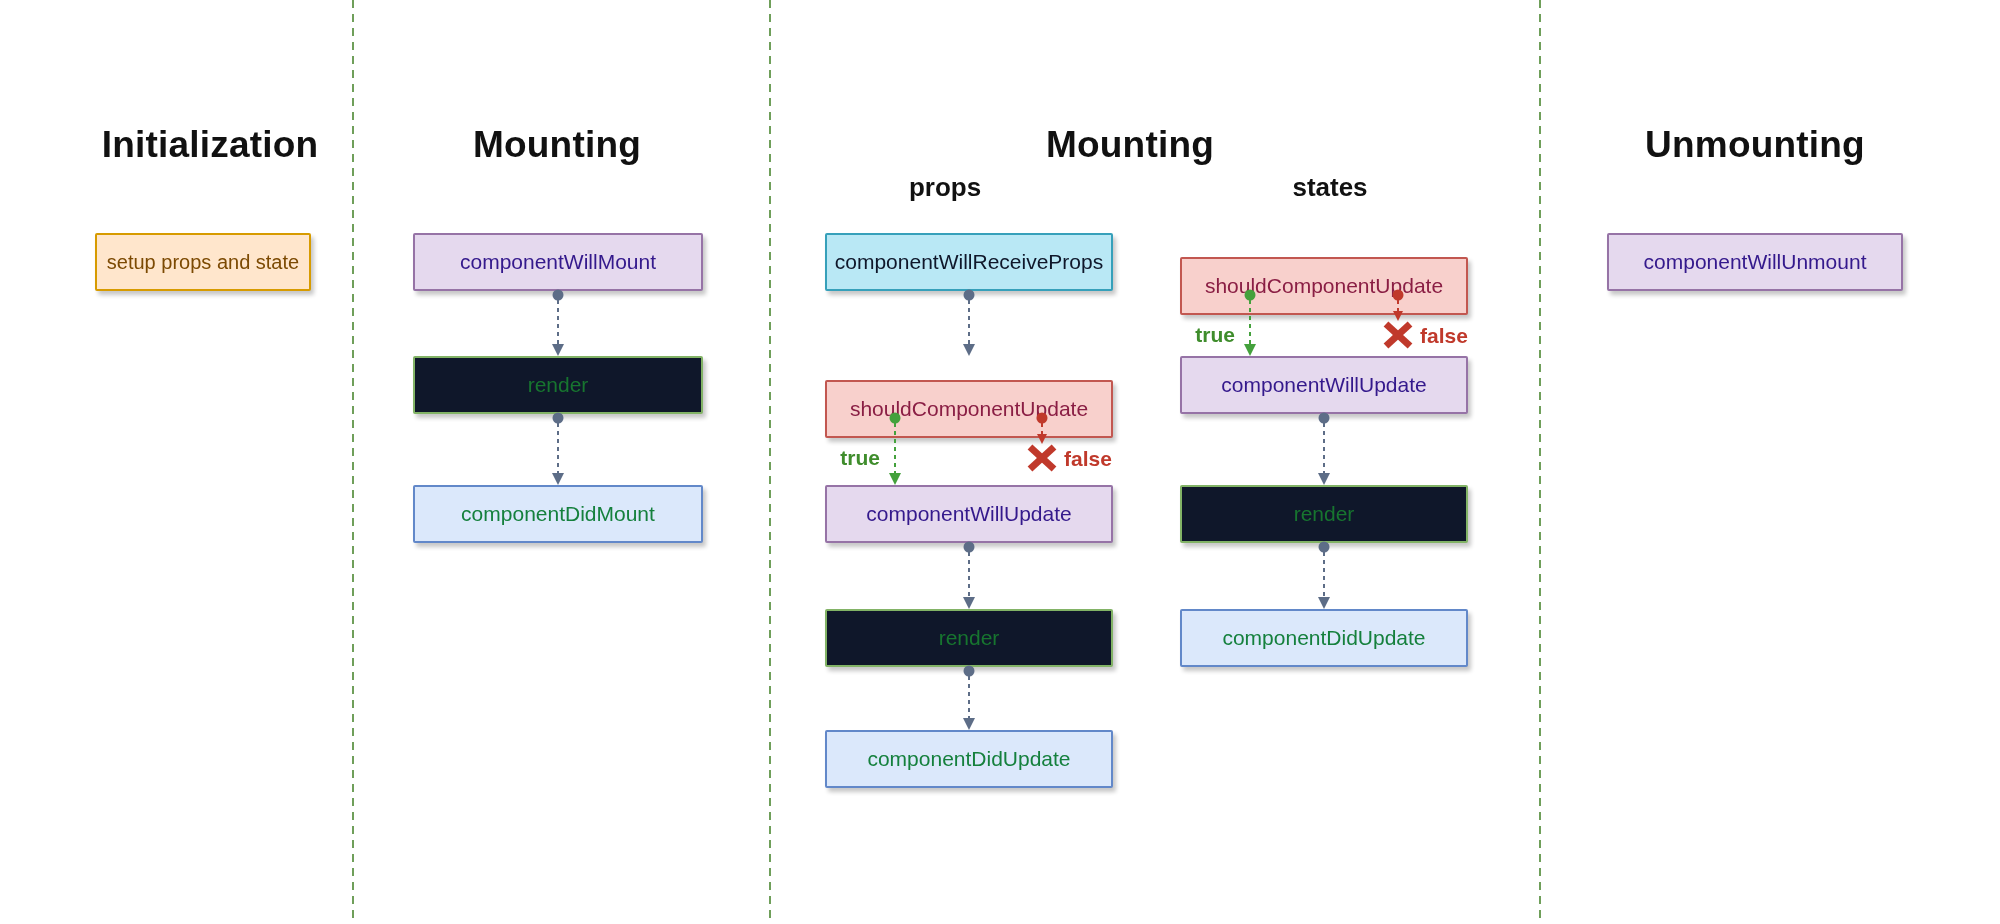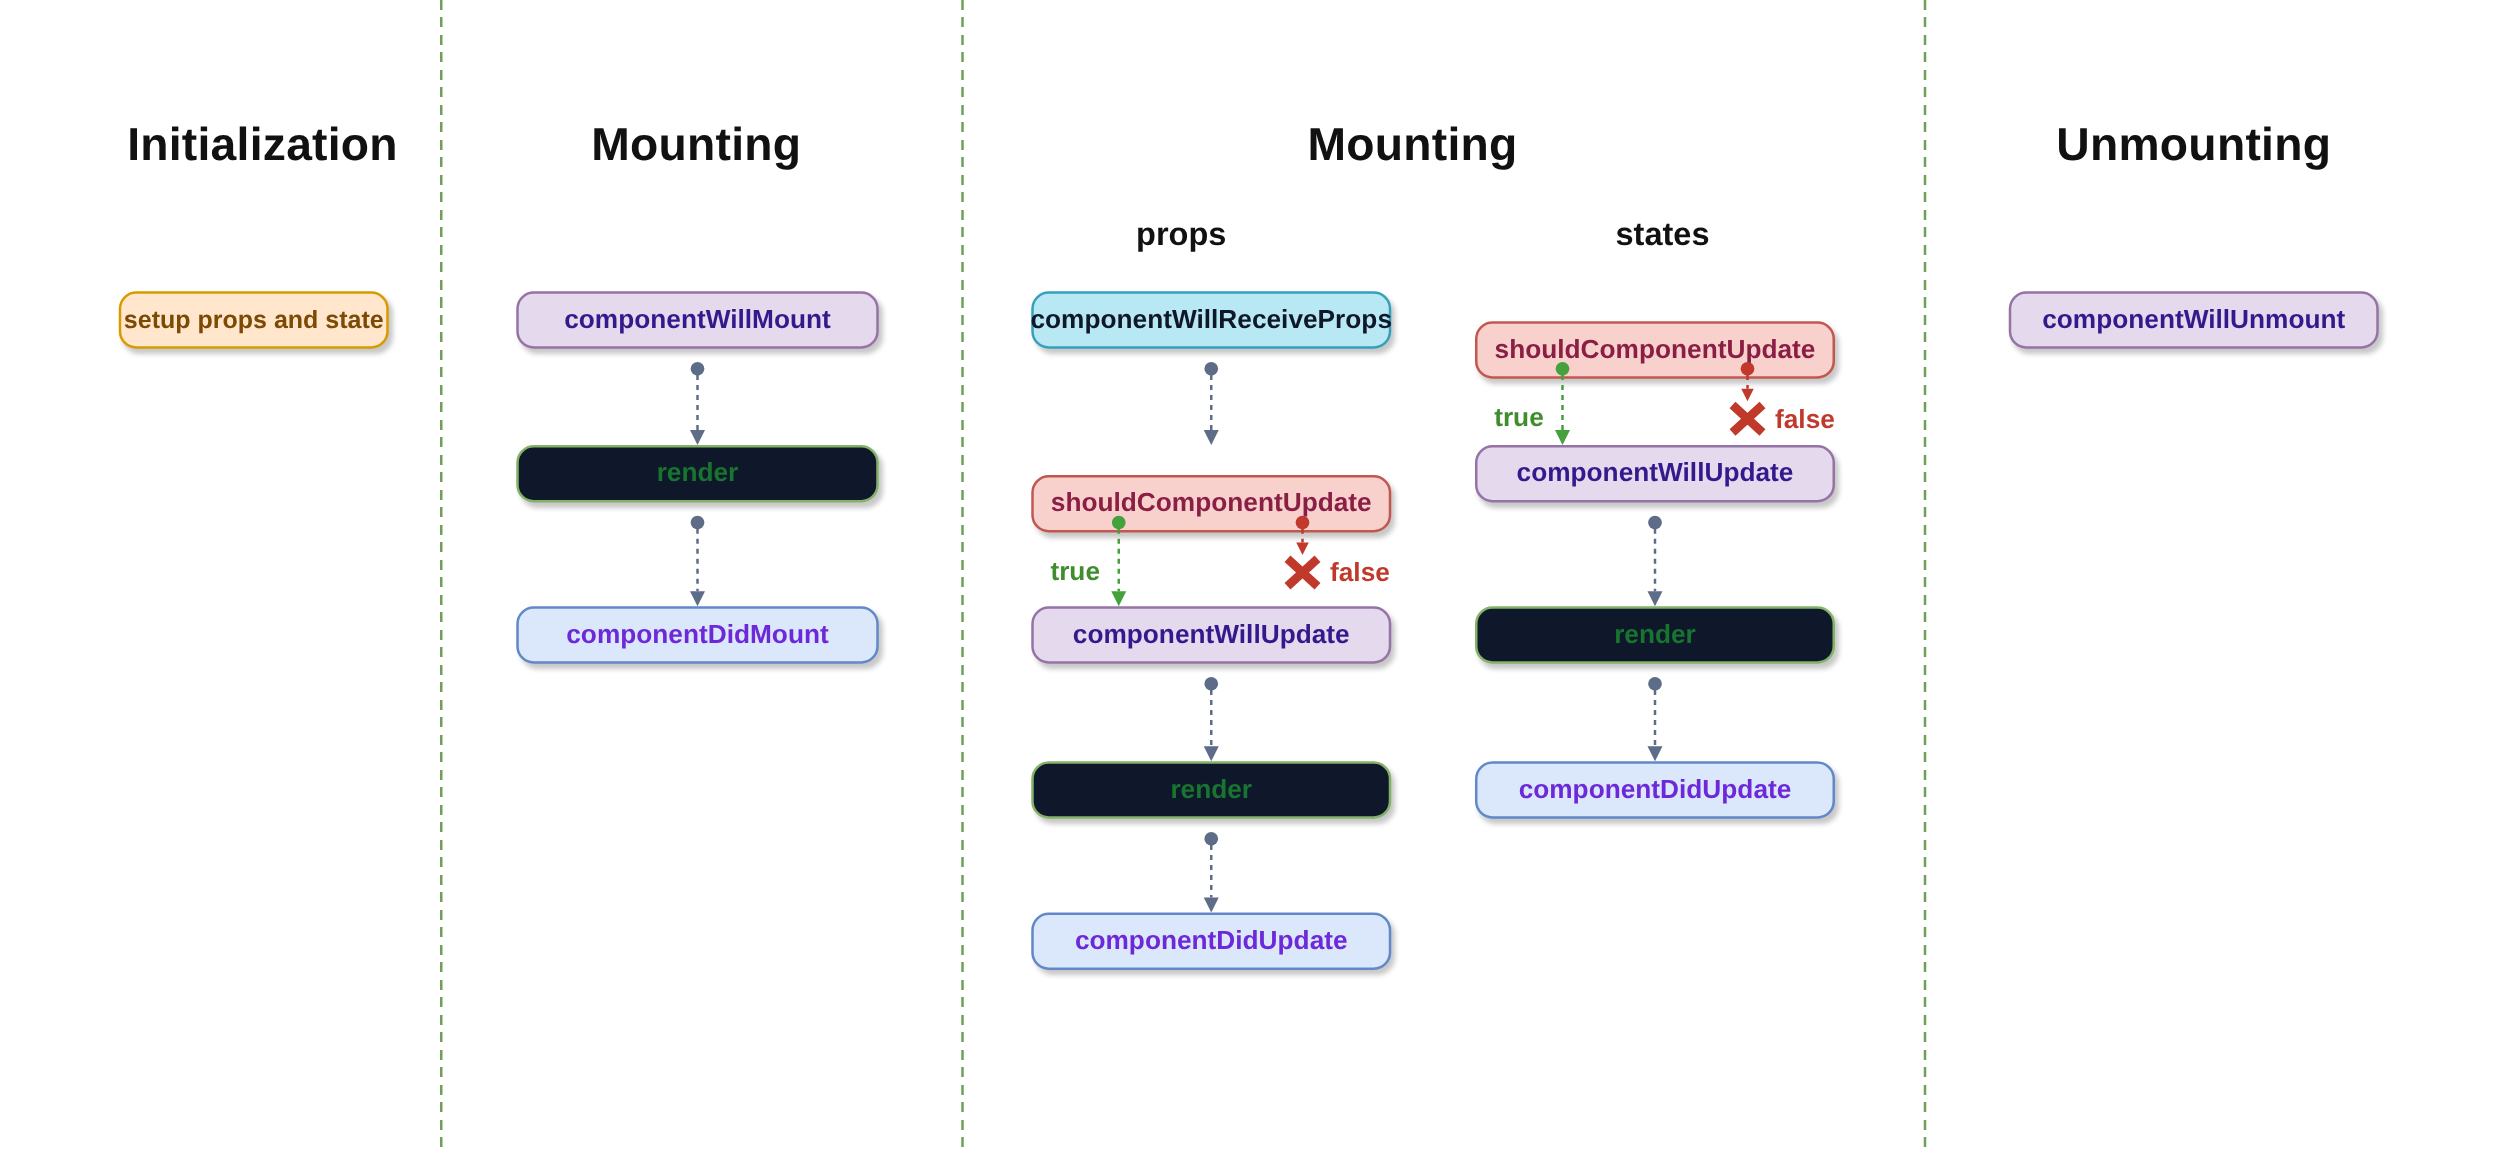--- a/index.html
+++ b/index.html
@@ -8,30 +8,30 @@
     --tgreen:#44a13c; --tgreen-text:#3f8d2c;
     --fred:#c0392b;
     --ink:#111;
   }
   *{margin:0;padding:0;box-sizing:border-box;}
   body{background:#fff;font-family:"Liberation Sans","DejaVu Sans",sans-serif;}
   .canvas{position:relative;width:2000px;height:924px;background:#fff;overflow:hidden;}
   .sep{position:absolute;top:0;width:2px;height:924px;
        background:repeating-linear-gradient(to bottom,var(--sep) 0 8px,transparent 8px 14px);}
   .title{position:absolute;height:44px;width:300px;text-align:center;
-         font-size:37px;font-weight:600;color:var(--ink);letter-spacing:.2px;}
+         font-size:37px;font-weight:600;color:var(--ink);letter-spacing:.2px;margin-top:29px;}
   .subhead{position:absolute;height:30px;width:200px;text-align:center;
            font-size:26px;font-weight:600;color:var(--ink);}
-  .node{position:absolute;height:46px;border-radius:14px;border:2px solid;
+  .node{position:absolute;height:58px;border-radius:2px;border:2px solid;
         display:flex;align-items:center;justify-content:center;
-        font-size:21px;box-shadow:3px 4px 4px rgba(0,0,0,0.22);font-weight:bold;}
+        font-size:21px;box-shadow:3px 4px 4px rgba(0,0,0,0.22);}
   .node.orange{background:#ffe6cc;border-color:#d79b00;color:#7c4a03;font-size:20px;}
   .node.purple{background:#e5d9ee;border-color:#9673a6;color:#34198c;}
   .node.green {background:#0f172a;border-color:#82b366;color:#17752f;}
-  .node.blue  {background:#dbe8fb;border-color:#6288c9;color:#6d28d9;}
+  .node.blue  {background:#dbe8fb;border-color:#6288c9;color:#15803d;}
   .node.cyan  {background:#b9e8f5;border-color:#36a0ba;color:#0f172a;}
   .node.red   {background:#f8d0cc;border-color:#c25750;color:#8a1e44;margin-top:24px;}
   svg.conn{position:absolute;overflow:visible;}
   svg.conn .dot{fill:var(--arrow);}
   svg.conn .dline{stroke:var(--arrow);stroke-width:2;stroke-dasharray:4 4;fill:none;}
   svg.conn .ahead{fill:var(--arrow);}
   svg.conn.green .dot{fill:var(--tgreen);}
   svg.conn.green .dline{stroke:var(--tgreen);}
   svg.conn.green .ahead{fill:var(--tgreen);}
   svg.conn.redb .dot{fill:var(--fred);}

